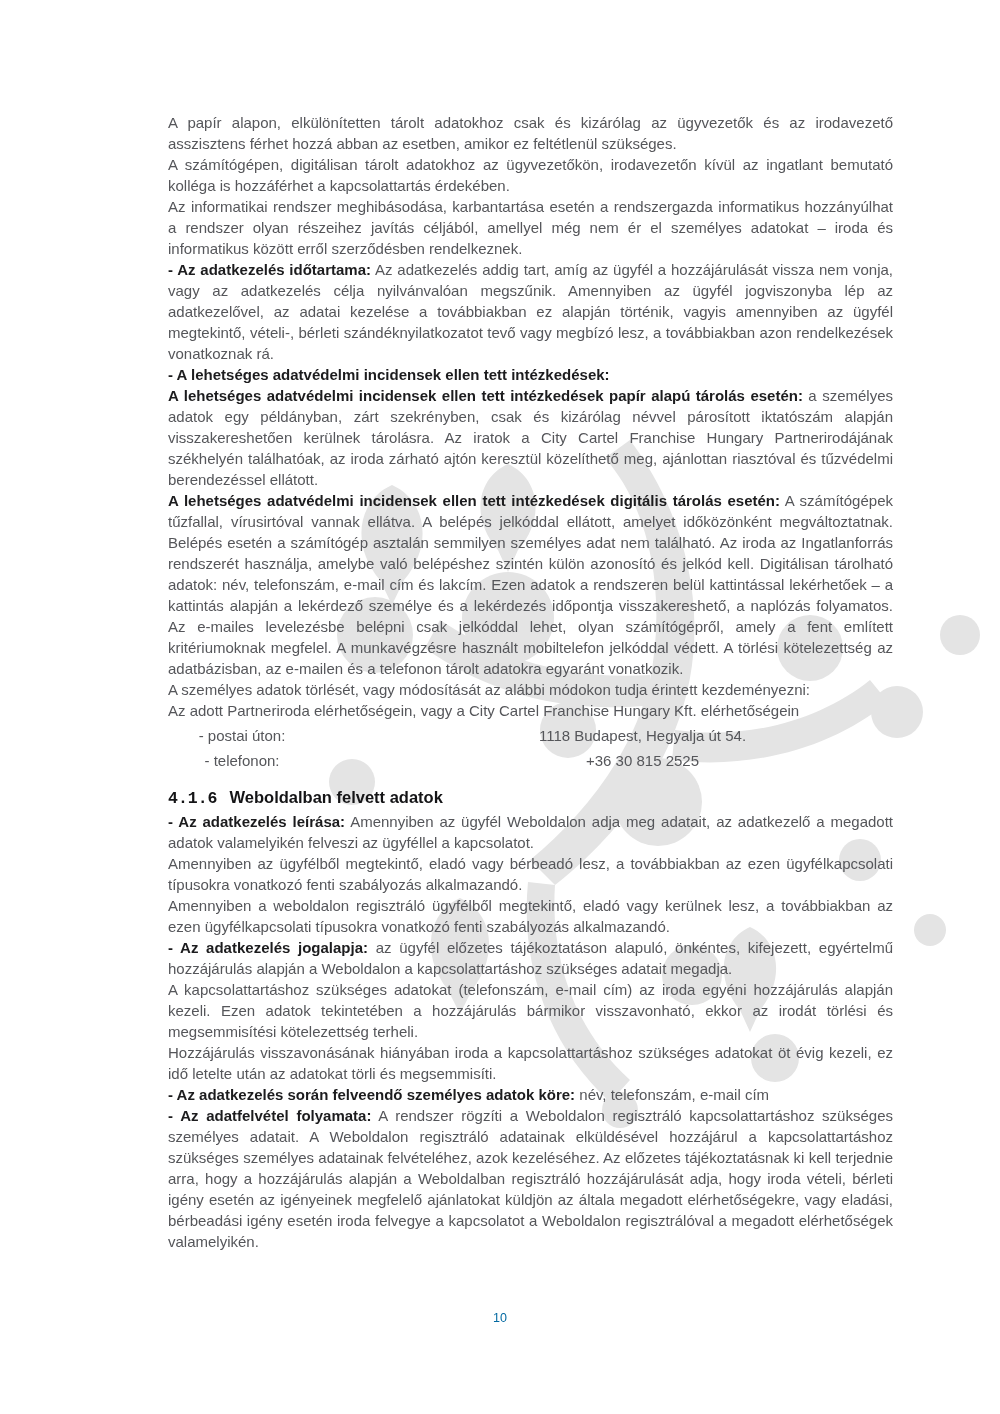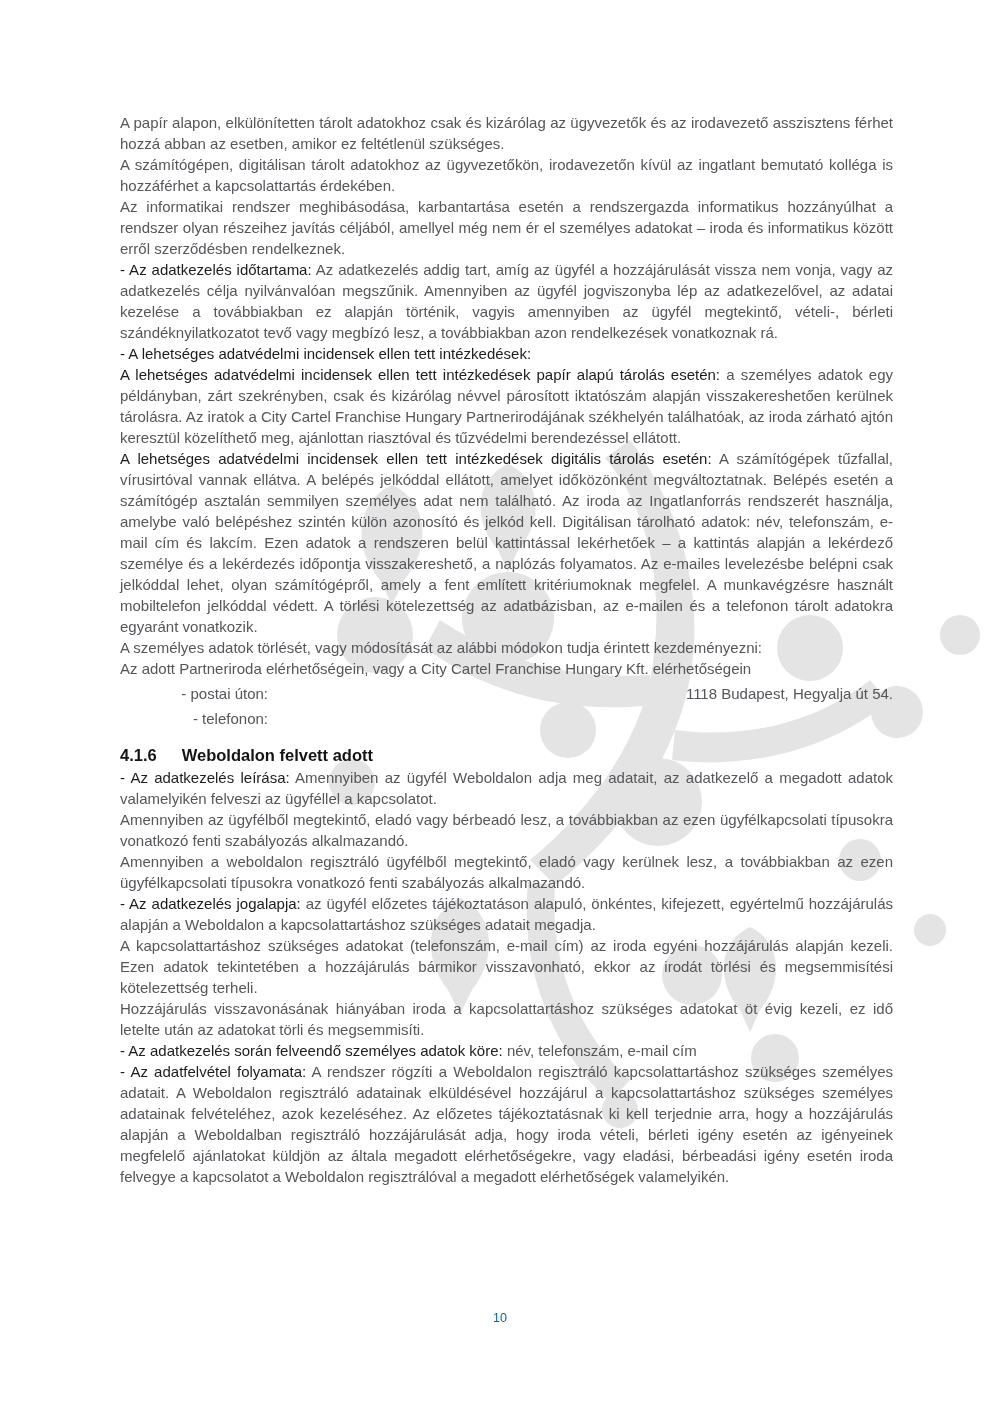--- a/index.html
+++ b/index.html
@@ -5,57 +5,58 @@
   * { box-sizing: border-box; }
   html, body { margin: 0; padding: 0; background: #ffffff; }
   .page {
     position: relative;
     width: 1000px;
     height: 1414px;
     margin: 0 auto;
     background: #ffffff;
     overflow: hidden;
     font-family: "Liberation Sans", sans-serif;
+    padding-left: 48px;
   }
   .watermark {
     position: absolute;
     top: 430px;
     left: 320px;
     z-index: 1;
     pointer-events: none;
   }
   .content {
     position: relative;
     z-index: 2;
     padding: 112px 107px 0 120px;
     font-size: 15px;
     line-height: 21px;
     color: #55565a;
     text-align: justify;
   }
   .para { margin: 0; }
-  .lead { font-weight: normal; color: #1c1c1e; }
+  .lead { font-weight: bold; color: #1c1c1e; }
   .contacts { margin: 2px 0 0 0; }
   .contact-row {
     display: flex;
-    text-align: right;
+    text-align: center;
     line-height: 25px;
     gap: 36px;
   }
   .contact-label { flex: 0 0 148px; }
   .contact-value { flex: 1; margin-left: 40px; }
   .section-heading {
     margin: 13px 0 1px 0;
     font-size: 16.5px;
     line-height: 22px;
     font-weight: bold;
     color: #141416;
     text-align: left;
   }
-  .sec-num { display: inline-block; margin-right: 25px; }
+  .sec-num { display: inline-block; margin-right: 12px; font-family: Liberation Mono, monospace; }
   .page-footer {
     position: absolute;
     top: 1311px;
     left: 0;
     width: 100%;
     z-index: 2;
     text-align: center;
     font-size: 12.5px;
     color: #0369a1;
   }
@@ -106,25 +107,26 @@
     <p class="para"><span class="lead"></span><span>A személyes adatok törlését, vagy módosítását az alábbi módokon tudja érintett kezdeményezni:</span></p>
     <p class="para"><span class="lead"></span><span>Az adott Partneriroda elérhetőségein, vagy a City Cartel Franchise Hungary Kft. elérhetőségein</span></p>
 
     <div class="contacts">
       <div class="contact-row">
         <span class="contact-label">- postai úton:</span>
         <span class="contact-value">1118 Budapest, Hegyalja út 54.</span>
       </div>
       <div class="contact-row">
         <span class="contact-label">- telefonon:</span>
+        <span class="contact-value">+36 30 815 2525</span>
       </div>
     </div>
 
     <h3 class="section-heading">
-      <span class="sec-num">4.1.6</span><span class="sec-title">Weboldalon felvett adott</span>
+      <span class="sec-num">4.1.6</span><span class="sec-title">Weboldalban felvett adatok</span>
     </h3>
 
     <p class="para"><span class="lead">- Az adatkezelés leírása:</span><span> Amennyiben az ügyfél Weboldalon adja meg adatait, az adatkezelő a megadott adatok valamelyikén felveszi az ügyféllel a kapcsolatot.</span></p>
     <p class="para"><span class="lead"></span><span>Amennyiben az ügyfélből megtekintő, eladó vagy bérbeadó lesz, a továbbiakban az ezen ügyfélkapcsolati típusokra vonatkozó fenti szabályozás alkalmazandó.</span></p>
     <p class="para"><span class="lead"></span><span>Amennyiben a weboldalon regisztráló ügyfélből megtekintő, eladó vagy kerülnek lesz, a továbbiakban az ezen ügyfélkapcsolati típusokra vonatkozó fenti szabályozás alkalmazandó.</span></p>
     <p class="para"><span class="lead">- Az adatkezelés jogalapja:</span><span> az ügyfél előzetes tájékoztatáson alapuló, önkéntes, kifejezett, egyértelmű hozzájárulás alapján a Weboldalon a kapcsolattartáshoz szükséges adatait megadja.</span></p>
     <p class="para"><span class="lead"></span><span>A kapcsolattartáshoz szükséges adatokat (telefonszám, e-mail cím) az iroda egyéni hozzájárulás alapján kezeli. Ezen adatok tekintetében a hozzájárulás bármikor visszavonható, ekkor az irodát törlési és megsemmisítési kötelezettség terheli.</span></p>
     <p class="para"><span class="lead"></span><span>Hozzájárulás visszavonásának hiányában iroda a kapcsolattartáshoz szükséges adatokat öt évig kezeli, ez idő letelte után az adatokat törli és megsemmisíti.</span></p>
     <p class="para"><span class="lead">- Az adatkezelés során felveendő személyes adatok köre:</span><span> név, telefonszám, e-mail cím</span></p>
     <p class="para"><span class="lead">- Az adatfelvétel folyamata:</span><span> A rendszer rögzíti a Weboldalon regisztráló kapcsolattartáshoz szükséges személyes adatait. A Weboldalon regisztráló adatainak elküldésével hozzájárul a kapcsolattartáshoz szükséges személyes adatainak felvételéhez, azok kezeléséhez. Az előzetes tájékoztatásnak ki kell terjednie arra, hogy a hozzájárulás alapján a Weboldalban regisztráló hozzájárulását adja, hogy iroda vételi, bérleti igény esetén az igényeinek megfelelő ajánlatokat küldjön az általa megadott elérhetőségekre, vagy eladási, bérbeadási igény esetén iroda felvegye a kapcsolatot a Weboldalon regisztrálóval a megadott elérhetőségek valamelyikén.</span></p>

